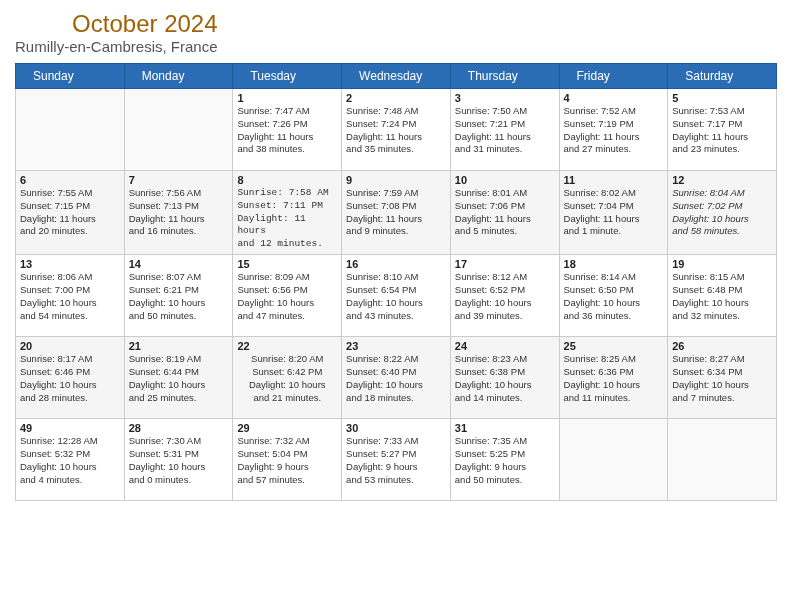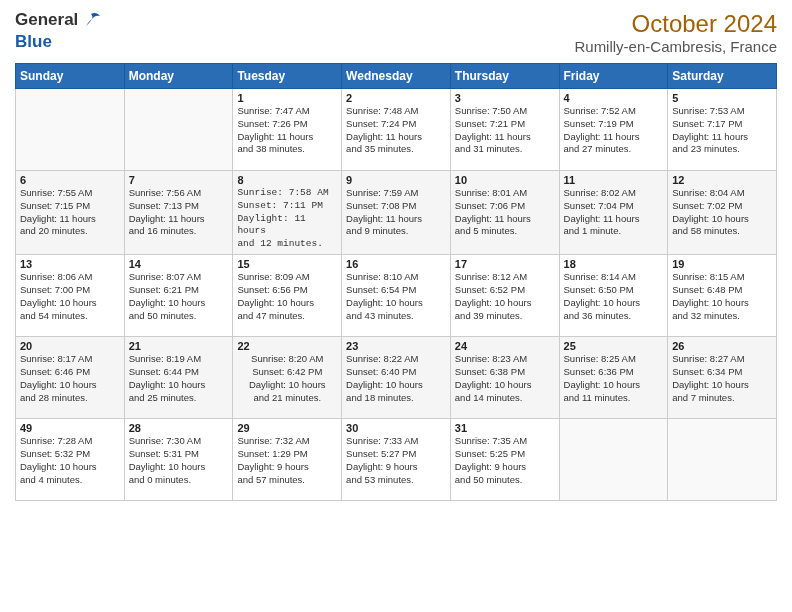--- a/index.html
+++ b/index.html
@@ -40,24 +40,24 @@
       font-weight: normal;
     }
     .calendar {
       width: 100%;
       border-collapse: collapse;
       font-size: 10px;
     }
     .calendar thead th {
       background: #2a6db5;
       color: #fff;
-      padding: 5px 4px;
+      padding: 5px 17px;
       text-align: left;
       font-size: 12px;
-      font-weight: bold;
+      font-weight: normal;
       border: 1px solid #1a5a9a;
     }
     .calendar tbody td {
       border: 1px solid #ccc;
       vertical-align: top;
       padding: 3px 4px;
       width: calc(100% / 7);
       height: 82px;
       background: #fff;
     }
@@ -78,31 +78,20 @@
     }
     .empty-cell {
       background: #f9f9f9 !important;
     }
   </style>
 </head>
 <body>
 
 <div class="page">
   <div class="header">
-    <div class="logo">
-      <div>
-        <div style="font-size:17px;font-weight:bold;color:#333;line-height:1.2;">
-          General<svg width="22" height="22" viewBox="0 0 22 22" style="display:inline-block;vertical-align:middle;margin-left:2px;">
-            <path d="M11 4 C14 2, 18 3, 20 6 C17 5, 14 6, 12 9 C13 7, 12 5, 11 4Z" fill="#1a5ba8"></path>
-            <path d="M12 9 C10 12, 8 14, 6 16 C8 13, 9 11, 12 9Z" fill="#1a5ba8"></path>
-          </svg>
-        </div>
-        <div style="font-size:17px;font-weight:bold;color:#1a5ba8;line-height:1.2;">Blue</div>
-      </div>
-    </div>
     <div class="title-block">
       <h1>October 2024</h1>
       <h2>Rumilly-en-Cambresis, France</h2>
     </div>
   </div>
 
   <table class="calendar">
     <thead>
       <tr>
         <th>Sunday</th>
@@ -192,21 +181,21 @@
           </td>
           <td>
             <span class="day-number">11</span>
             <div class="day-info" style="white-space: pre-line;">Sunrise: 8:02 AM
 Sunset: 7:04 PM
 Daylight: 11 hours
 and 1 minute.</div>
           </td>
           <td>
             <span class="day-number">12</span>
-            <div class="day-info" style="white-space: pre-line;">Sunrise: 8:04 AM
+            <div class="day-info" style="white-space: pre-line; font-style: italic;">Sunrise: 8:04 AM
 Sunset: 7:02 PM
 Daylight: 10 hours
 and 58 minutes.</div>
           </td>
         </tr>
         <tr>
           <td>
             <span class="day-number">13</span>
             <div class="day-info" style="white-space: pre-line;">Sunrise: 8:06 AM
 Sunset: 7:00 PM
@@ -303,36 +292,36 @@
             <span class="day-number">26</span>
             <div class="day-info" style="white-space: pre-line;">Sunrise: 8:27 AM
 Sunset: 6:34 PM
 Daylight: 10 hours
 and 7 minutes.</div>
           </td>
         </tr>
         <tr>
           <td>
             <span class="day-number">49</span>
-            <div class="day-info" style="white-space: pre-line;">Sunrise: 7:28 AM
+            <div class="day-info" style="white-space: pre-line;">Sunrise: 12:28 AM
 Sunset: 5:32 PM
 Daylight: 10 hours
 and 4 minutes.</div>
           </td>
           <td>
             <span class="day-number">28</span>
             <div class="day-info" style="white-space: pre-line;">Sunrise: 7:30 AM
 Sunset: 5:31 PM
 Daylight: 10 hours
 and 0 minutes.</div>
           </td>
           <td>
             <span class="day-number">29</span>
             <div class="day-info" style="white-space: pre-line;">Sunrise: 7:32 AM
-Sunset: 1:29 PM
+Sunset: 5:04 PM
 Daylight: 9 hours
 and 57 minutes.</div>
           </td>
           <td>
             <span class="day-number">30</span>
             <div class="day-info" style="white-space: pre-line;">Sunrise: 7:33 AM
 Sunset: 5:27 PM
 Daylight: 9 hours
 and 53 minutes.</div>
           </td>

